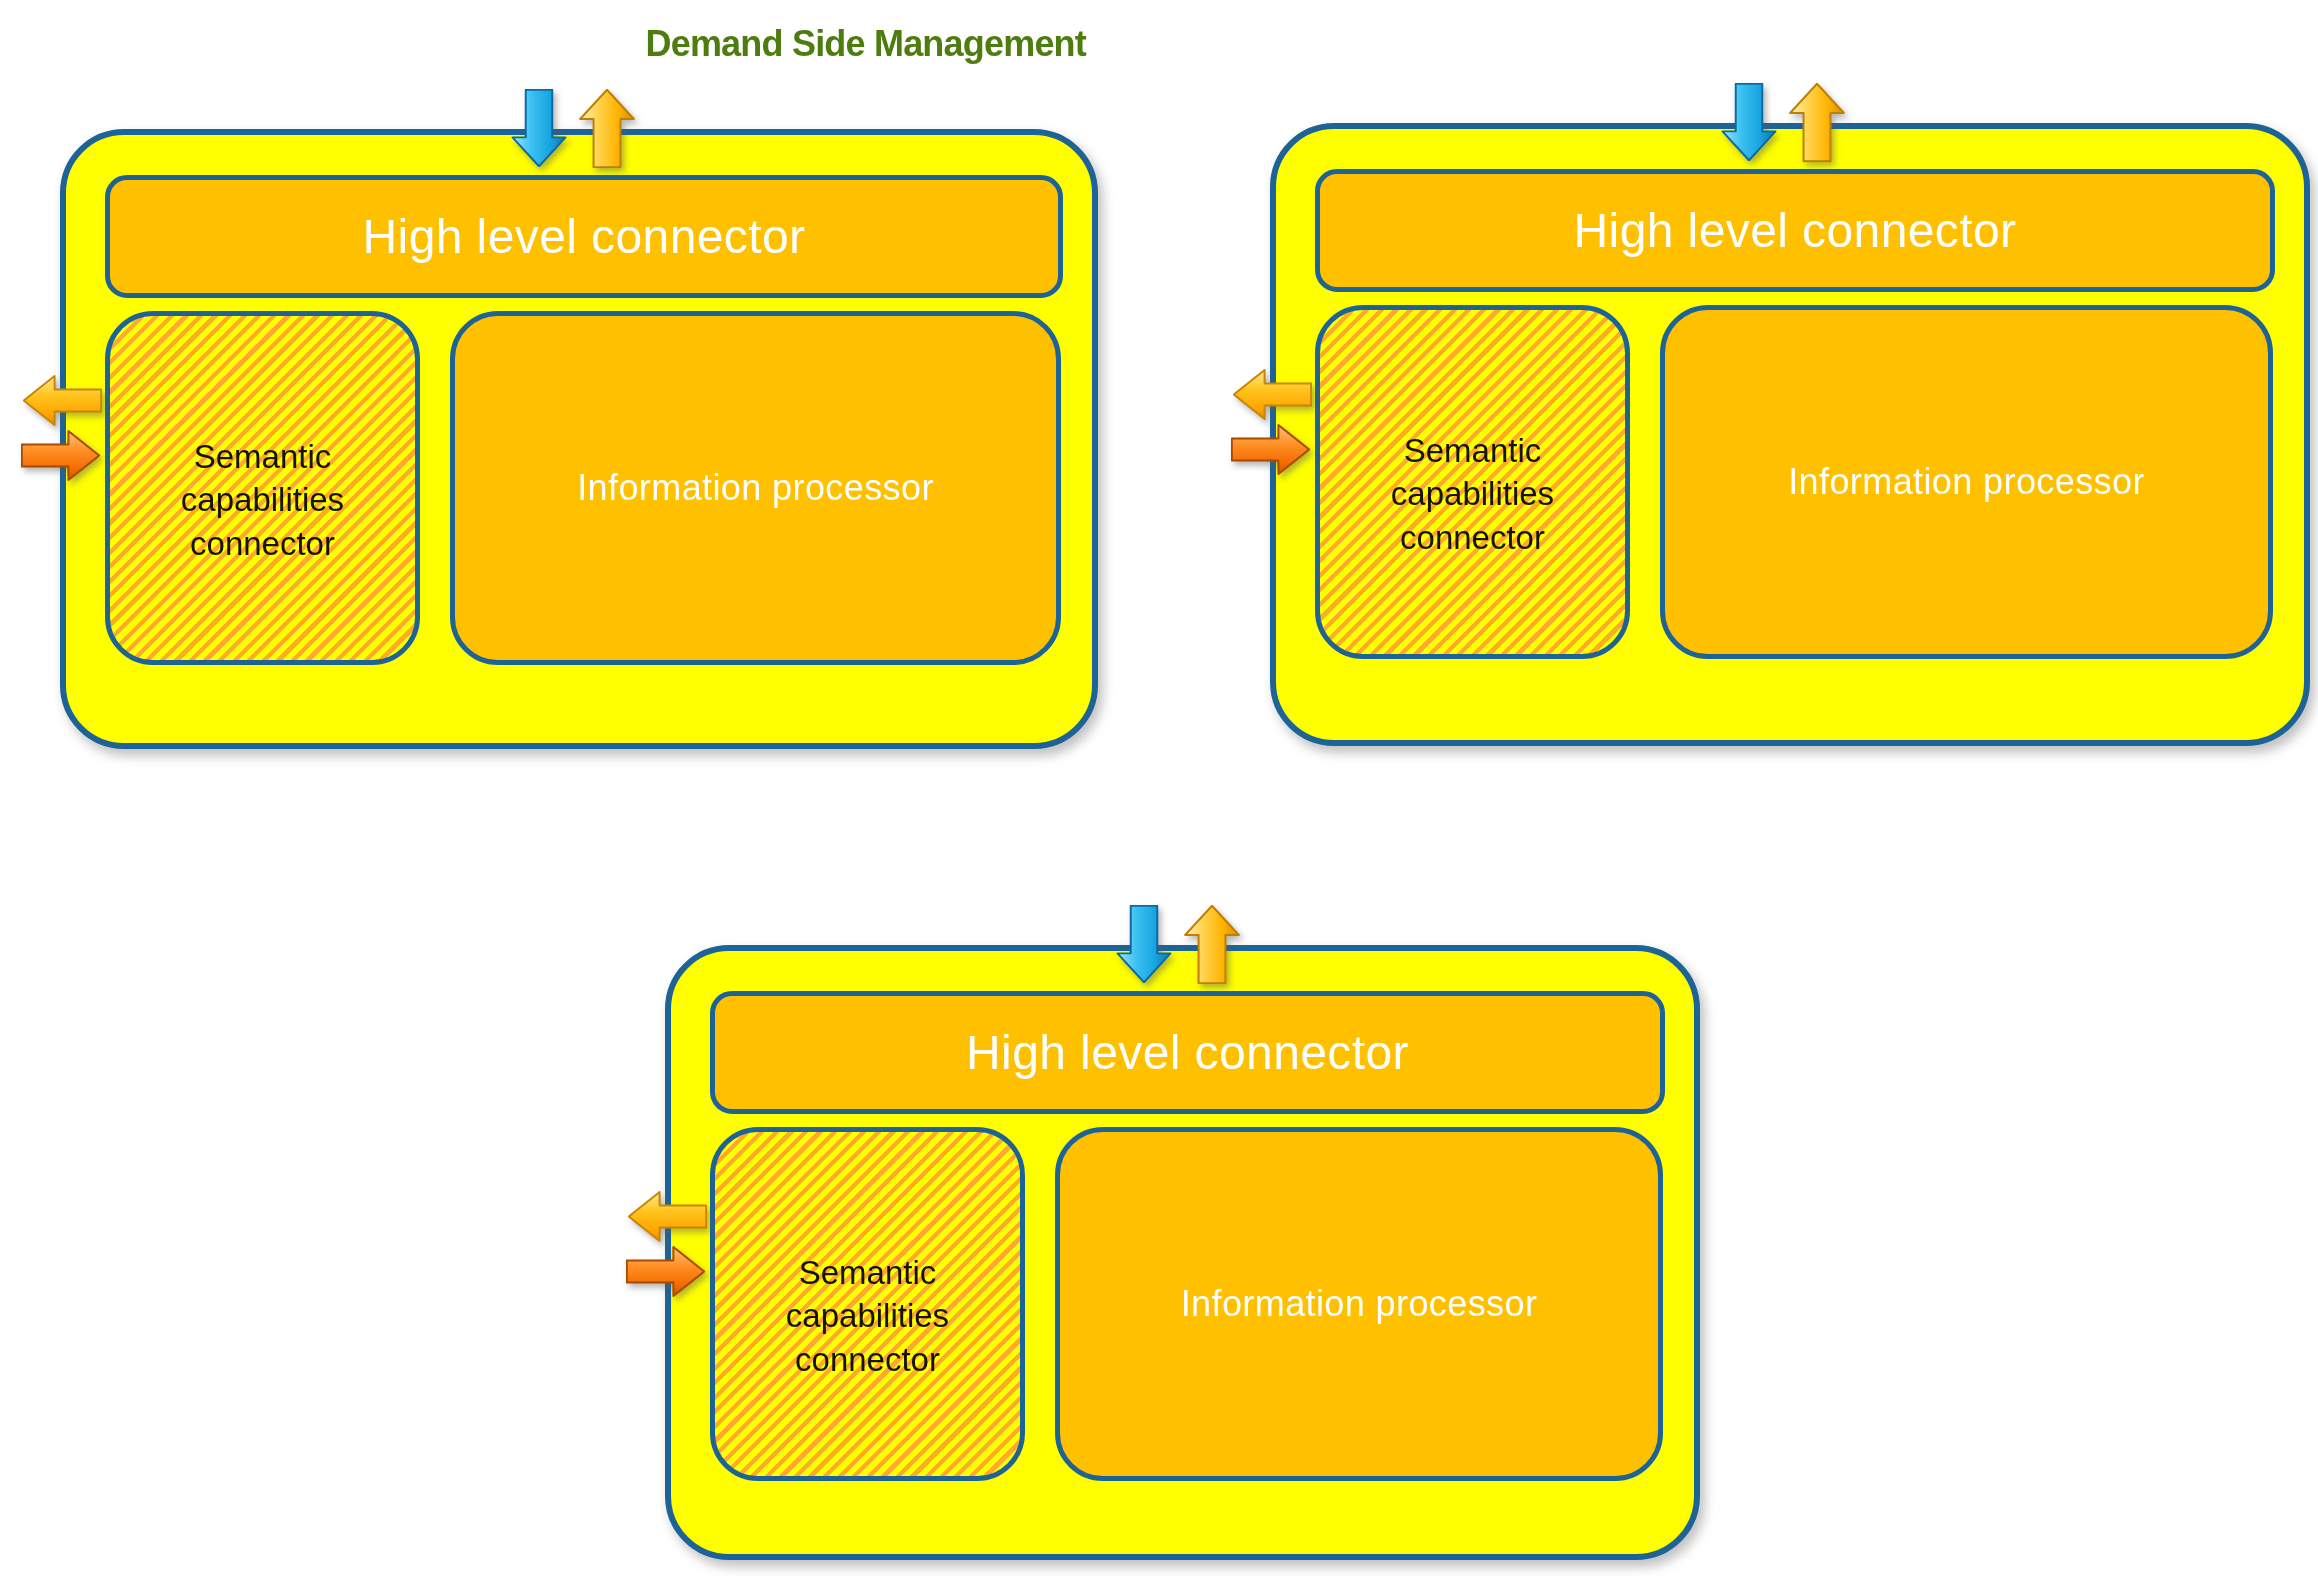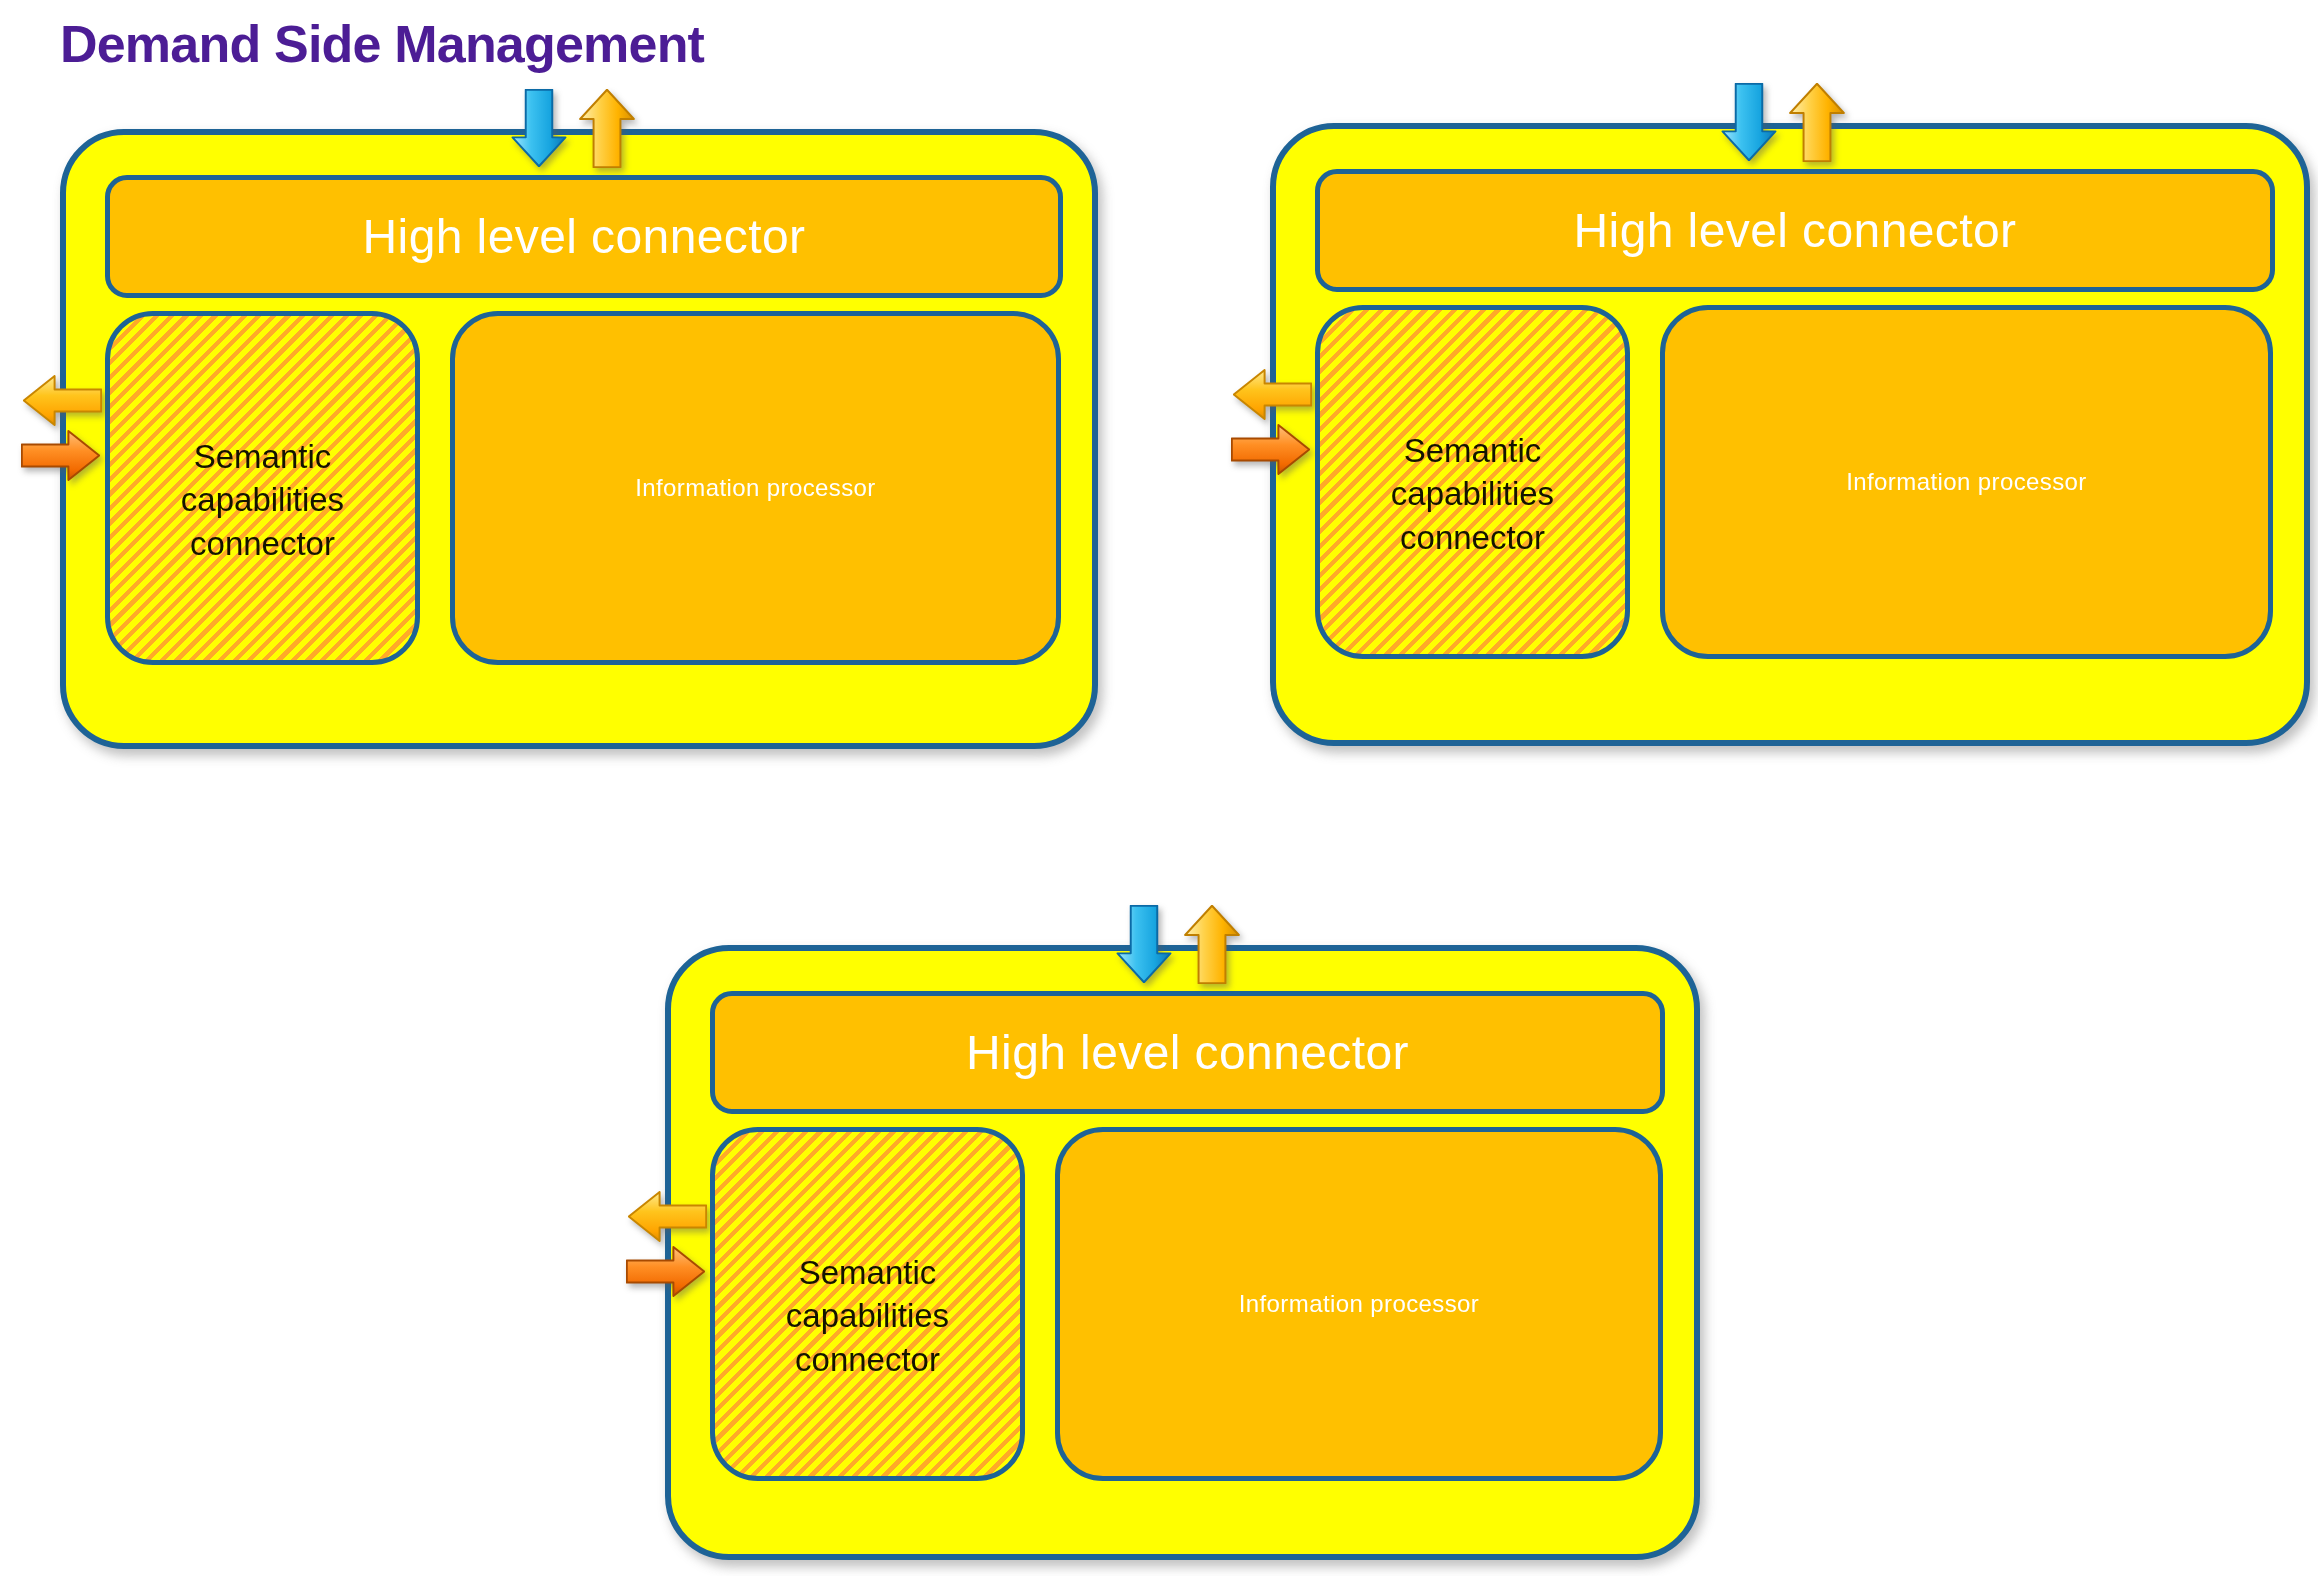--- a/index.html
+++ b/index.html
@@ -6,26 +6,26 @@
   .canvas{
     position:relative;
     width:2319px;
     height:1577px;
     background:#ffffff;
     font-family:"Liberation Sans", sans-serif;
     overflow:hidden;
   }
   .module-title{
     position:absolute;
-    text-align:left;
+    text-align:right;
     font-weight:bold;
-    font-size:52px;
+    font-size:36px;
     line-height:52px;
     letter-spacing:-0.8px;
-    color:#4c1d95;
+    color:#4d7c0f;
   }
   .module{
     position:absolute;
     background:#FFFF00;
     border:6.4px solid #1E6396;
     border-radius:64px;
     box-shadow:4.8px 6.4px 11px rgba(120,120,120,0.45);
   }
   .hlc{
     position:absolute;
@@ -62,21 +62,21 @@
   .info{
     position:absolute;
     left:384px; right:31px; top:176px; height:344px;
     background:#FFC000;
     border:5.6px solid #1E6396;
     border-radius:48px;
     display:flex; align-items:center; justify-content:center;
   }
   .info-label{
     color:#FFFFFF;
-    font-size:24px;
+    font-size:36px;
     letter-spacing:0.4px;
   }
   .arrow{
     position:absolute;
     filter:drop-shadow(3.2px 4px 3.2px rgba(90,90,90,0.45));
   }
   .arrow-down-top{ left:445px; top:-46px; width:56px; height:78px; }
   .arrow-up-top  { left:513px; top:-46px; width:56px; height:79px; }
   .arrow-left-side { left:-43px; top:240px; width:79px; height:51px; }
   .arrow-right-side{ left:-45px; top:295px; width:79px; height:51px; }

